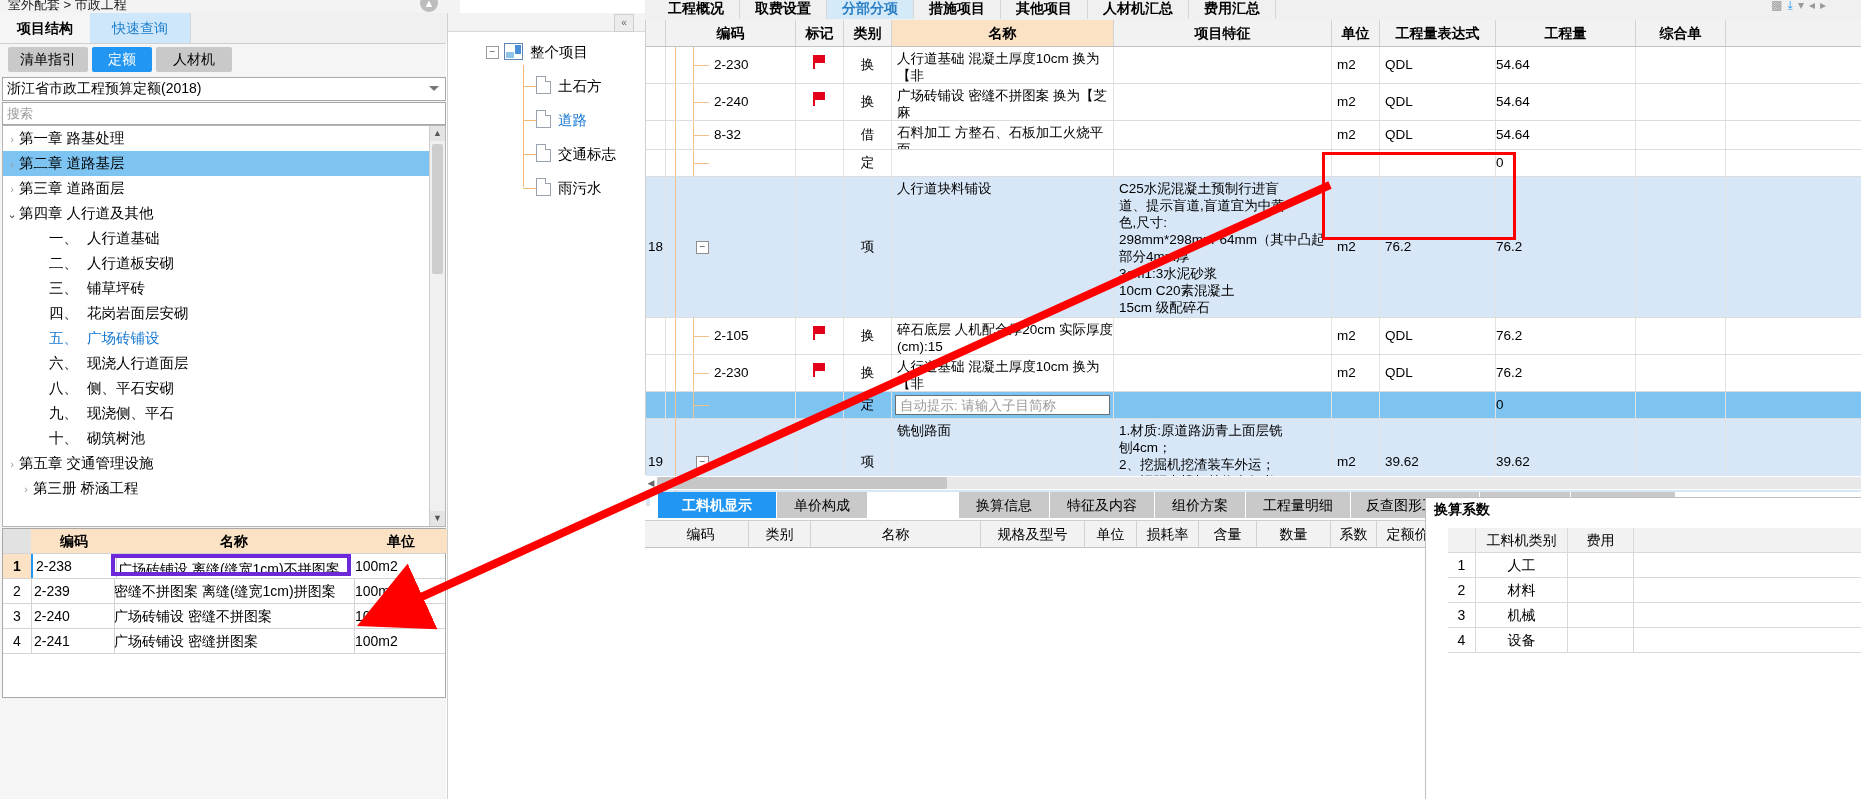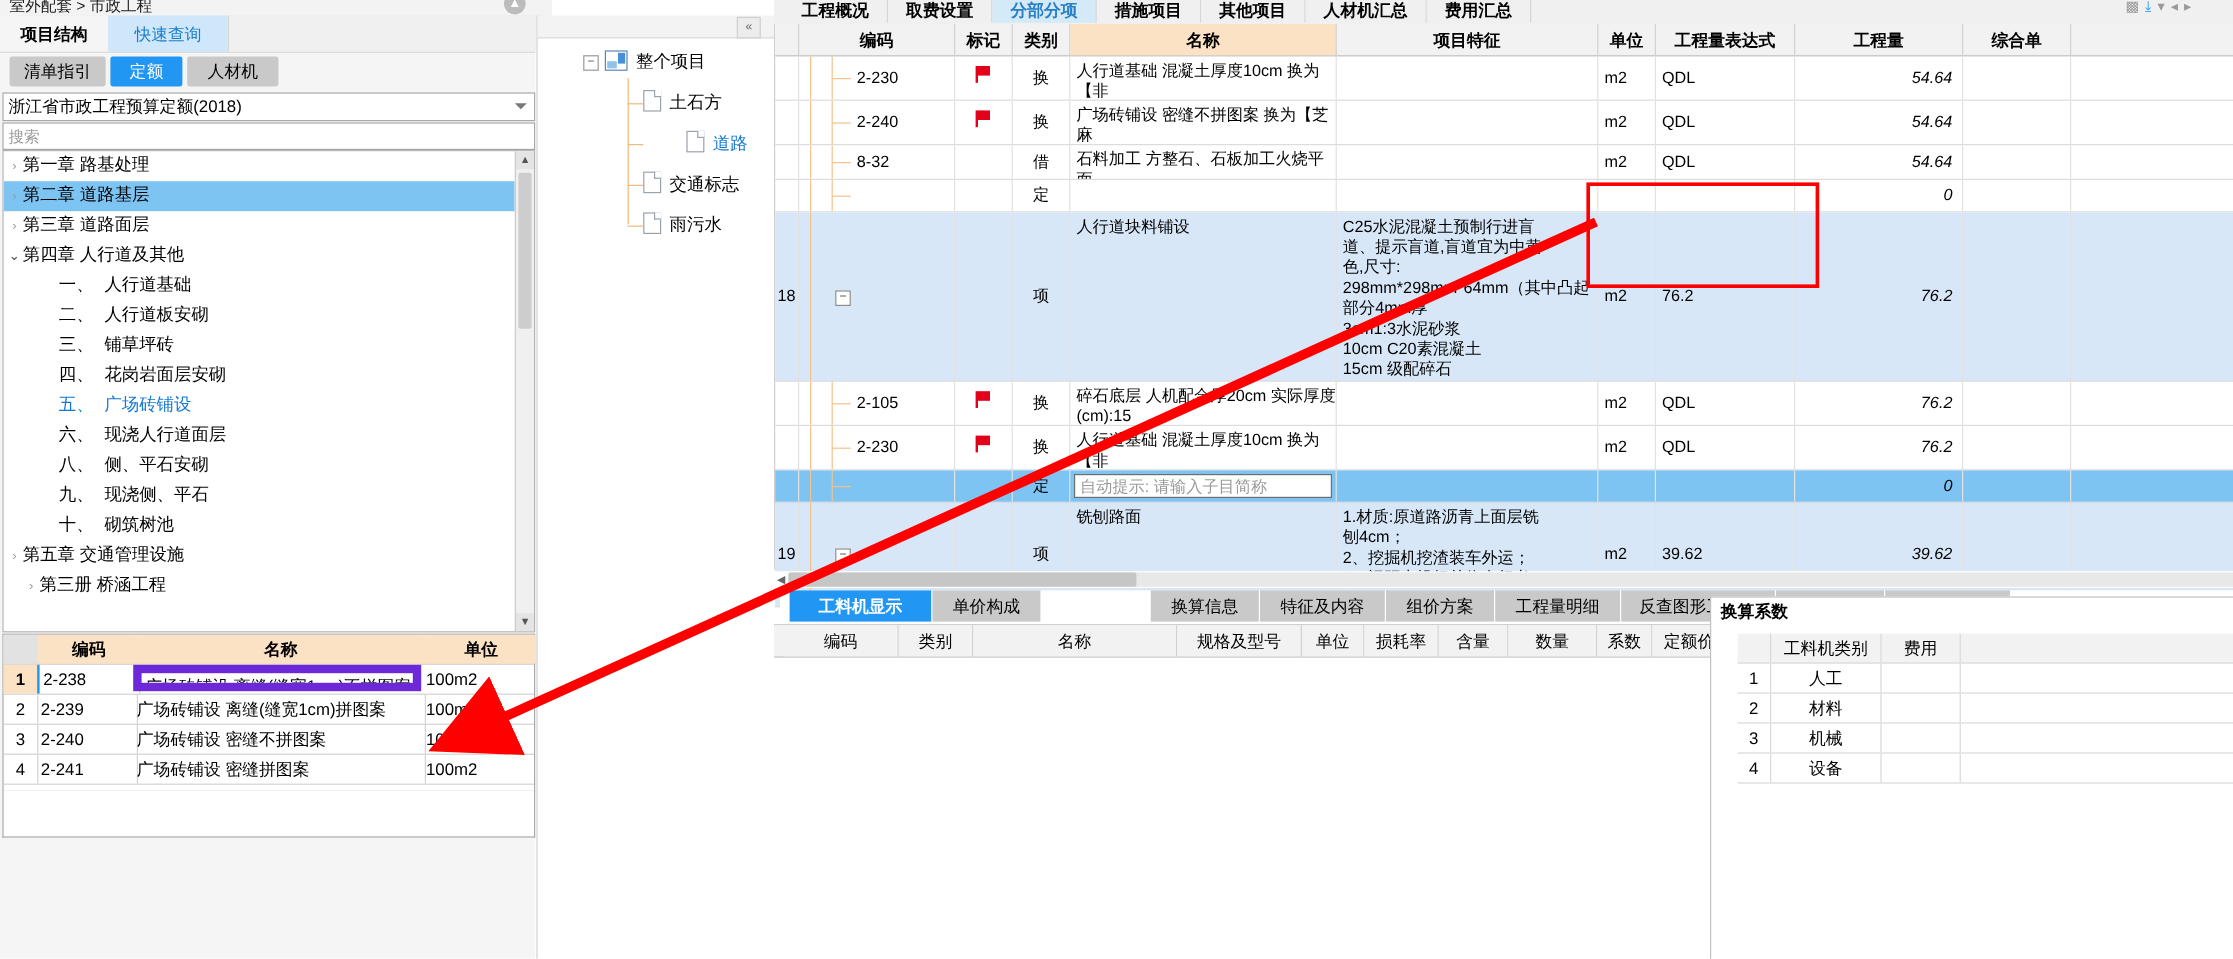--- a/index.html
+++ b/index.html
@@ -73,21 +73,21 @@
   .blr{position:relative;height:24px;border-bottom:1px solid #d3d3d3;}
   .blr.head{background:#fbe2c4;font-weight:bold;text-align:center;}
   .blc{position:absolute;top:0;height:24px;line-height:24px;font-size:14px;overflow:hidden;white-space:nowrap;}
   .blc.c0{left:0;width:28px;text-align:center;border-right:1px solid #d3d3d3;}
   .blc.c1{left:28px;width:80px;padding-left:3px;border-right:1px solid #d3d3d3;}
   .blc.c2{left:108px;width:240px;padding-left:3px;border-right:1px solid #d3d3d3;}
   .blc.c3{left:348px;width:92px;padding-left:4px;}
   .blr.head .blc{background:#fbe2c4;}
   .blr.head .blc.c0{background:#e2e2e2;}
   .blr.r1 .blc.c0{background:#fbe2c4;font-weight:bold;}
-  .blr.r1 .blc.c2{border:7px solid #6d28d9;height:22px;line-height:22px;box-sizing:border-box;}
+  .blr.r1 .blc.c2{border:4px solid #6d28d9;height:22px;line-height:22px;box-sizing:border-box;}
   .blr.r1 .blc.c1{border-left:2px solid #2196f3;}
   .bl-bottom{position:absolute;left:2px;top:646px;width:442px;height:38px;background:#fff;border:1px solid #a8a8a8;border-top:none;}
 
   
   .mid-panel{position:absolute;left:447px;top:13px;width:198px;height:786px;background:#fff;border-left:1px solid #d0d0d0;}
   .mid-top{position:absolute;left:0;top:0;width:198px;height:18px;background:#f3f3f3;border-bottom:1px solid #d9d9d9;}
   .collapse2{position:absolute;left:166px;top:1px;width:18px;height:16px;background:#ececec;border:1px solid #cfcfcf;
      font-size:10px;color:#666;text-align:center;line-height:15px;}
   .mnode{position:absolute;height:34px;line-height:34px;font-size:14.5px;white-space:nowrap;}
   .mexp{position:absolute;width:11px;height:11px;border:1px solid #9a9a9a;background:#fff;font-size:10px;
@@ -111,21 +111,21 @@
   
   .main{position:absolute;left:645px;top:20px;width:1216px;height:455px;background:#fff;border-left:1px solid #cfcfcf;}
   .ghead{position:relative;height:26px;background:#f2f2f2;border-bottom:1px solid #c3c3c3;}
   .gh{position:absolute;top:0;height:26px;line-height:26px;text-align:center;font-size:14px;font-weight:bold;
       border-right:1px solid #d2d2d2;box-sizing:border-box;overflow:hidden;white-space:nowrap;}
   .gh.name{background:#fbe2c4;}
   .grow{position:relative;border-bottom:1px solid #dcdcdc;}
   .gc{position:absolute;top:0;height:100%;box-sizing:border-box;border-right:1px solid #e2e2e2;
       font-size:13.5px;overflow:hidden;white-space:pre-line;line-height:17px;padding-top:3px;}
   .gc.ctr{text-align:center;}
-  .gc.rt{text-align:right;padding-right:8px;font-style:italic;}
+  .gc.rt{padding-right:8px;}
   .grow.sel{background:#d8e7f8;}
   .grow.edit{background:#7ec4f2;}
   .tree-ind{position:absolute;top:0;height:100%;}
   .tv{position:absolute;width:1px;background:#f3c28b;top:0;bottom:0;}
   .th{position:absolute;height:1px;background:#f3c28b;}
   .flag{display:inline-block;width:13px;height:14px;position:relative;}
   .flag .pole{position:absolute;left:0;top:0;width:2px;height:14px;background:#e2001a;}
   .flag .cloth{position:absolute;left:2px;top:0;width:10px;height:8px;background:#e2001a;}
   .expbox{display:inline-block;width:11px;height:11px;border:1px solid #8d8d8d;background:#fff;
      font-size:10px;line-height:9px;text-align:center;color:#444;vertical-align:1px;margin-right:5px;}
@@ -231,21 +231,21 @@
         </div>
         <div class="blr r1">
           <div class="blc c0">1</div>
           <div class="blc c1">2-238</div>
           <div class="blc c2">广场砖铺设 离缝(缝宽1cm)不拼图案</div>
           <div class="blc c3">100m2</div>
         </div>
         <div class="blr">
           <div class="blc c0">2</div>
           <div class="blc c1">2-239</div>
-          <div class="blc c2">广场砖铺设 离缝(缝宽1cm)拼图案</div>
+          <div class="blc c2">密缝不拼图案 离缝(缝宽1cm)拼图案</div>
           <div class="blc c3">100m2</div>
         </div>
         <div class="blr">
           <div class="blc c0">3</div>
           <div class="blc c1">2-240</div>
           <div class="blc c2">广场砖铺设 密缝不拼图案</div>
           <div class="blc c3">100m2</div>
         </div>
         <div class="blr">
           <div class="blc c0">4</div>
@@ -260,21 +260,21 @@
   <div class="mid-panel">
     <div class="mid-top">
       <div class="collapse2">«</div>
     </div>
     <div id="proj-tree">
         <div class="mline-v" style="left: 75px; top: 52px; height: 122px;"></div>
         <div class="mnode" style="top: 22px; left: 56px;"><span class="folder-ico"></span><span style="margin-left:7px;">整个项目</span></div>
         <div class="mexp" style="left: 38px; top: 33px;">−</div>
         <div class="mnode" style="top: 56px; left: 88px;"><span class="doc-ico"></span><span style="margin-left:7px;">土石方</span></div>
         <div class="mline-h" style="left: 75px; top: 73px; width: 13px;"></div>
-        <div class="mnode" style="top: 90px; left: 88px; margin-left: 36px;"><span class="doc-ico"></span><span style="margin-left:7px;color:#1678d2;">道路</span></div>
+        <div class="mnode" style="top: 90px; left: 88px;"><span class="doc-ico"></span><span style="margin-left:7px;color:#1678d2;">道路</span></div>
         <div class="mline-h" style="left: 75px; top: 107px; width: 13px;"></div>
         <div class="mnode" style="top: 124px; left: 88px;"><span class="doc-ico"></span><span style="margin-left:7px;">交通标志</span></div>
         <div class="mline-h" style="left: 75px; top: 141px; width: 13px;"></div>
         <div class="mnode" style="top: 158px; left: 88px;"><span class="doc-ico"></span><span style="margin-left:7px;">雨污水</span></div>
         <div class="mline-h" style="left: 75px; top: 175px; width: 13px;"></div>
       </div>
   </div>
 
   <div class="top-tabs" id="top-tabs">
       <div class="ttab" style="left: 8px; width: 86px;">工程概况</div>

